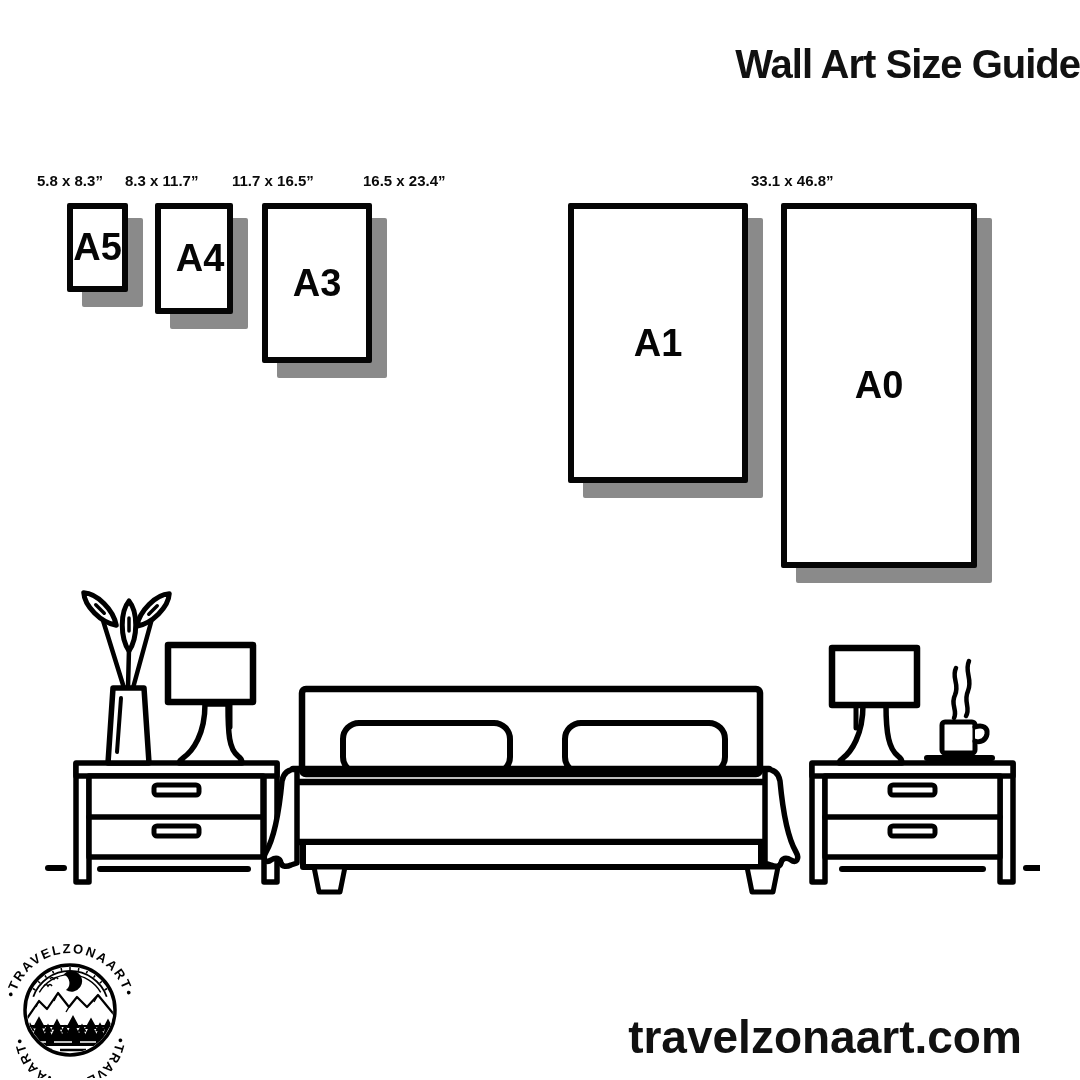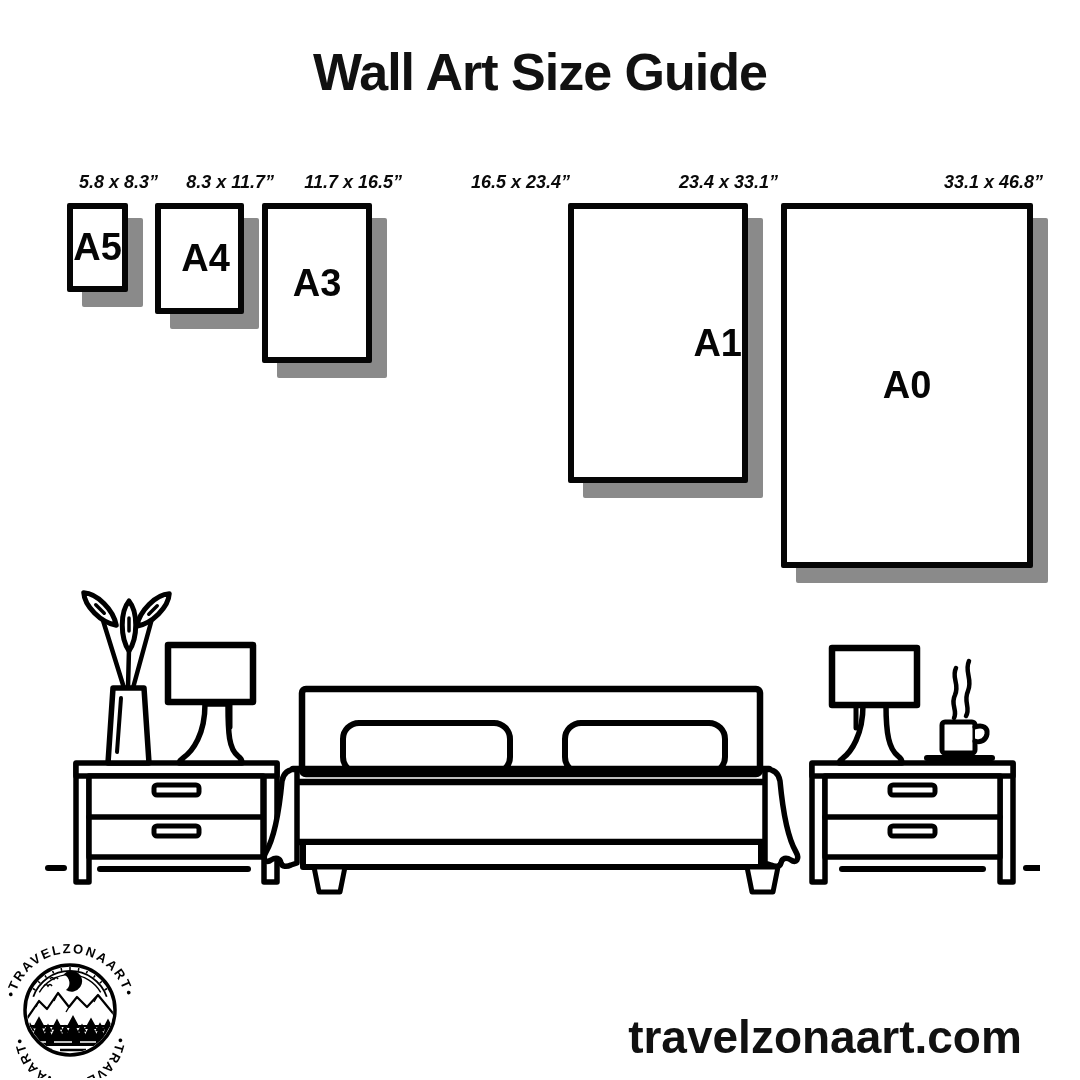--- a/index.html
+++ b/index.html
@@ -1,37 +1,37 @@
 <!DOCTYPE html>
 <html><head>
 <meta charset="utf-8">
 <style>
   html,body{margin:0;padding:0;background:#fff;}
   .canvas{position:relative;width:1080px;height:1080px;background:#ffffff;overflow:hidden;
           font-family:"Liberation Sans", sans-serif;color:#0a0a0a;}
-  .title{position:absolute;top:42px;left:0;width:1080px;text-align:center;
-         font-size:52px;font-weight:bold;letter-spacing:-1px;color:#111;}
+  .title{position:absolute;top:42px;left:0;width:1080px;text-align:right;
+         font-size:40px;font-weight:bold;letter-spacing:-1px;color:#111;}
   
   .paper{position:absolute;box-sizing:border-box;border:6px solid #050505;background:#fff;
          box-shadow:15px 15px 0 0 #8a8a8a;border-radius:2px;
          display:flex;align-items:center;justify-content:center;}
   .paper .nm{font-size:38px;font-weight:bold;color:#050505;}
-  .dim{position:absolute;top:172px;height:26px;text-align:right;
-       font-size:18px;font-weight:bold;color:#0a0a0a;white-space:nowrap;font-style:italic;}
+  .dim{position:absolute;top:172px;height:26px;text-align:left;
+       font-size:15px;font-weight:bold;color:#0a0a0a;white-space:nowrap;}
   .p-a5{left:67px;top:203px;width:61px;height:89px;align-items:center;}
   .d-a5{left:37px;width:121px;}
-  .p-a4{left:155px;top:203px;width:89px;height:111px;padding-left:12px;}
+  .p-a4{left:155px;top:203px;width:78px;height:111px;padding-left:12px;}
   .d-a4{left:125px;width:149px;}
   .p-a3{left:262px;top:203px;width:110px;height:160px;}
   .d-a3{left:232px;width:170px;}
   .p-a2{left:393px;top:203px;width:147px;height:209px;}
   .d-a2{left:363px;width:207px;}
-  .p-a1{left:568px;top:203px;width:180px;height:280px;justify-content:flex-end;}
+  .p-a1{left:568px;top:203px;width:180px;height:280px;}
   .d-a1{left:538px;width:240px;}
-  .p-a0{left:781px;top:203px;width:252px;height:365px;}
+  .p-a0{left:781px;top:203px;width:196px;height:365px;}
   .d-a0{left:751px;width:292px;}
   .bedroom{position:absolute;left:40px;top:580px;width:1000px;height:320px;}
   .logo{position:absolute;left:2px;top:938px;width:140px;height:140px;}
   .logo text{font-family:"Liberation Sans", sans-serif;font-weight:bold;}
   .website{position:absolute;left:555px;top:1010px;width:540px;text-align:center;
            font-size:46px;font-weight:bold;color:#111;}
 </style>
 </head>
 <body>
 
@@ -49,21 +49,20 @@
     <span class="nm">A4</span>
   </div>
 
   <div class="dim d-a3">11.7 x 16.5”</div>
   <div class="paper p-a3">
     <span class="nm">A3</span>
   </div>
 
   <div class="dim d-a2">16.5 x 23.4”</div>
 
-  <div class="dim d-a1">23.4 x 33.1”</div>
   <div class="paper p-a1">
     <span class="nm">A1</span>
   </div>
 
   <div class="dim d-a0">33.1 x 46.8”</div>
   <div class="paper p-a0">
     <span class="nm">A0</span>
   </div>
 
   <svg class="bedroom" viewBox="40 580 1000 320" fill="none" stroke="#000" stroke-width="6" stroke-linecap="round" stroke-linejoin="round">

